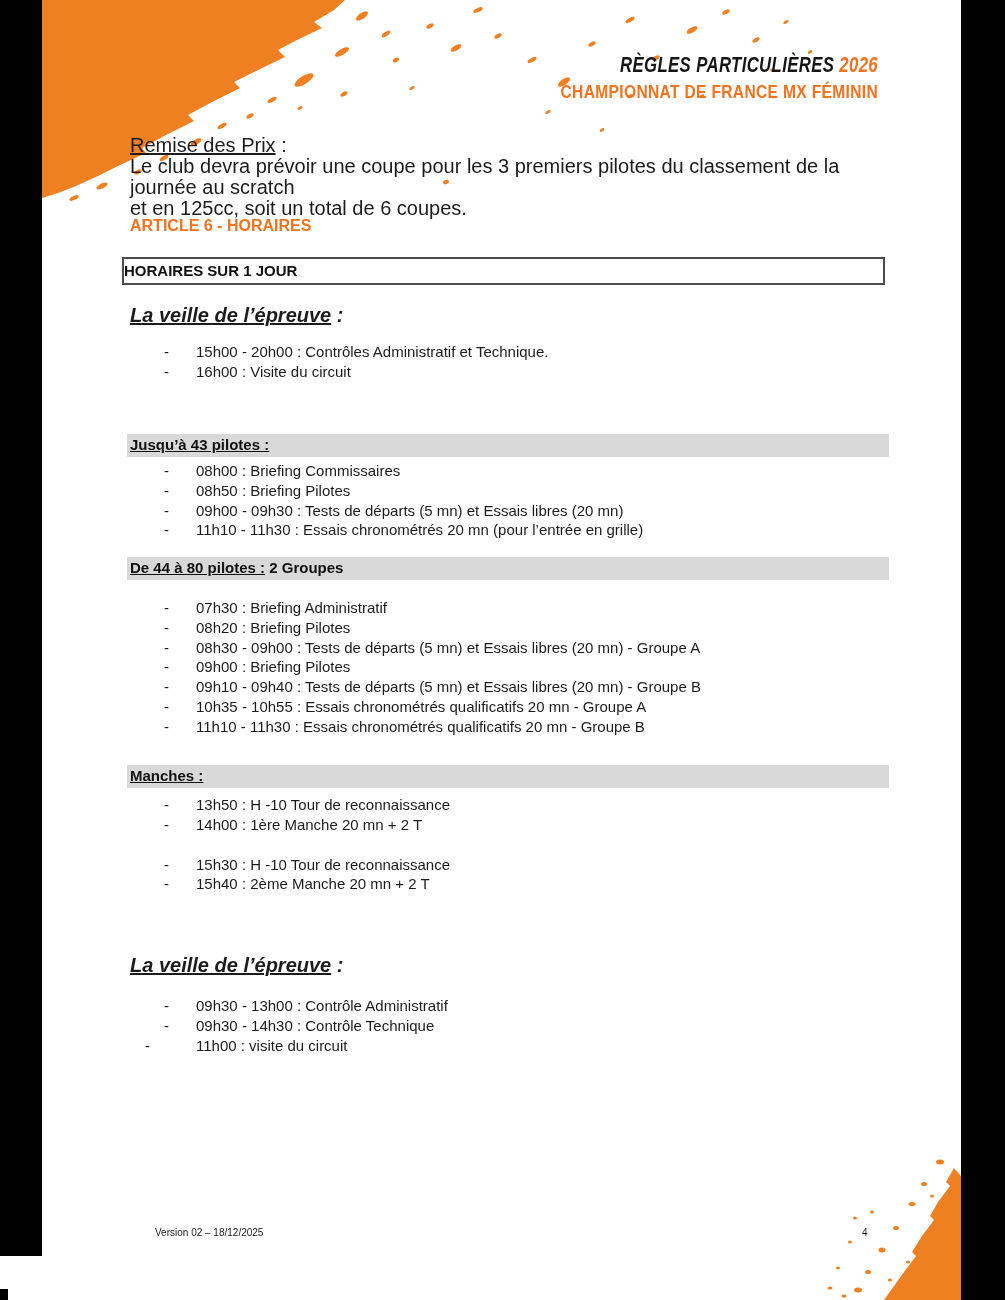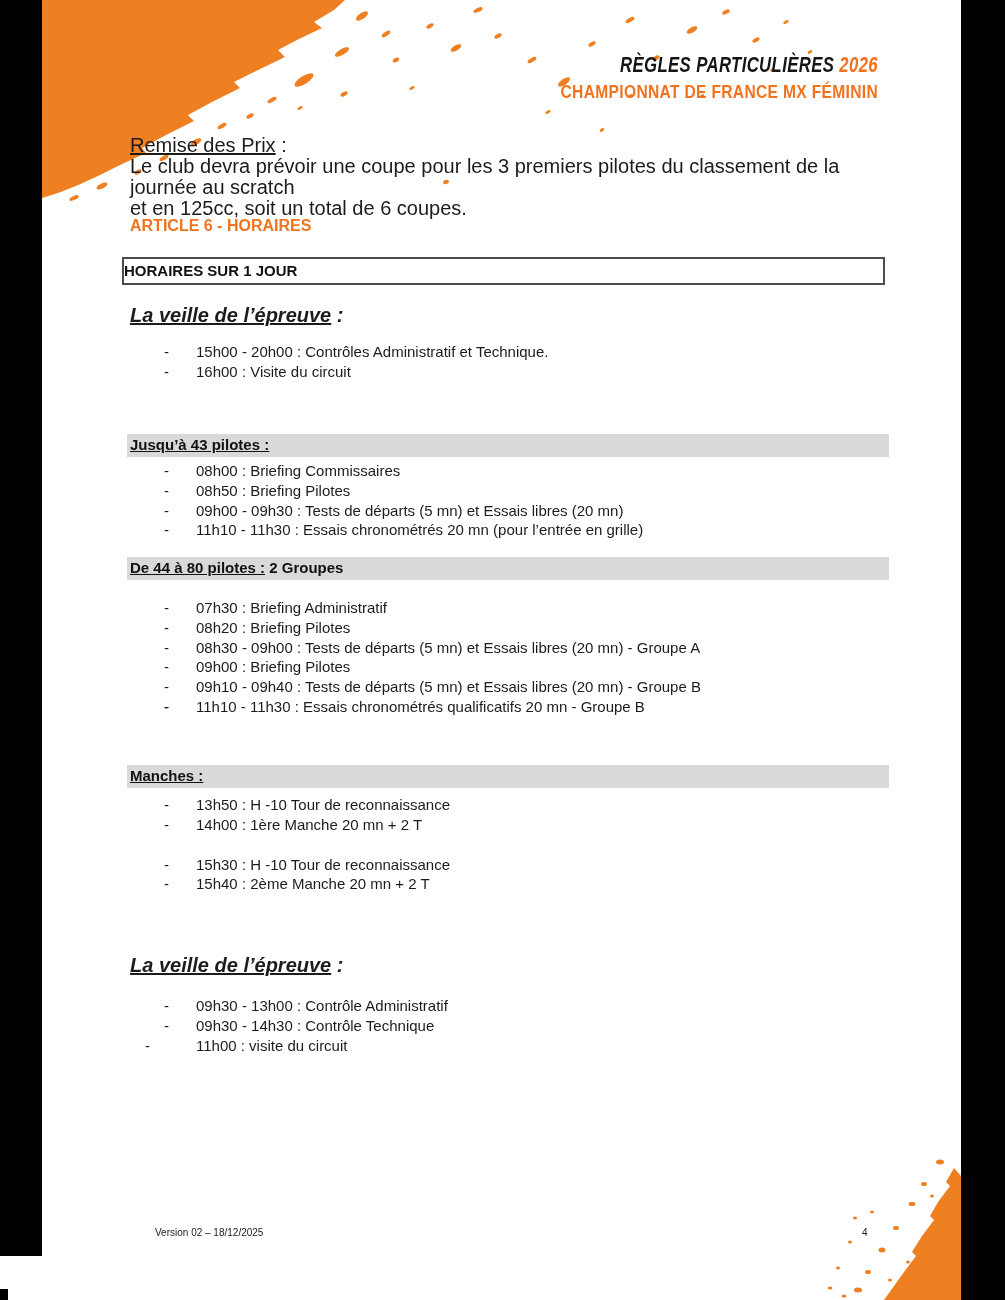--- a/index.html
+++ b/index.html
@@ -146,21 +146,21 @@
 
   <div class="graybar" style="top:557px;">
     <span class="u">De 44 à 80 pilotes :</span><span> 2 Groupes</span>
   </div>
   <div class="list" style="top:598px;">
     <div class="li"><span class="dash">-</span><span>07h30 : Briefing Administratif</span></div>
     <div class="li"><span class="dash">-</span><span>08h20 : Briefing Pilotes</span></div>
     <div class="li"><span class="dash">-</span><span>08h30 - 09h00 : Tests de départs (5 mn) et Essais libres (20 mn) - Groupe A</span></div>
     <div class="li"><span class="dash">-</span><span>09h00 : Briefing Pilotes</span></div>
     <div class="li"><span class="dash">-</span><span>09h10 - 09h40 : Tests de départs (5 mn) et Essais libres (20 mn) - Groupe B</span></div>
-    <div class="li"><span class="dash">-</span></div>
+    <div class="li"><span class="dash">-</span><span>10h35 - 10h55 : Essais chronométrés qualificatifs 20 mn - Groupe A</span></div>
     <div class="li"><span class="dash">-</span><span>11h10 - 11h30 : Essais chronométrés qualificatifs 20 mn - Groupe B</span></div>
   </div>
 
   <div class="graybar" style="top:753px;margin-top:12px;">
     <span class="u">Manches :</span><span></span>
   </div>
   <div class="list" style="top:795px;">
     <div class="li"><span class="dash">-</span><span>13h50 : H -10 Tour de reconnaissance</span></div>
     <div class="li"><span class="dash">-</span><span>14h00 : 1ère Manche 20 mn + 2 T</span></div>
     <div class="li gap-top"><span class="dash">-</span><span>15h30 : H -10 Tour de reconnaissance</span></div>

